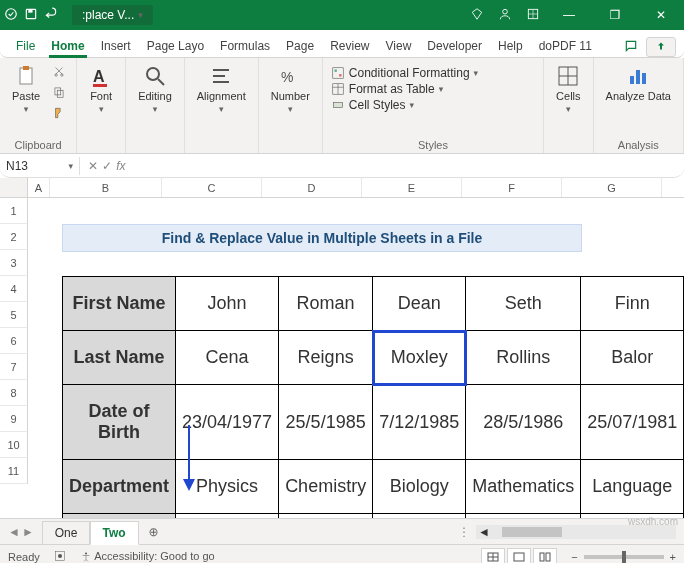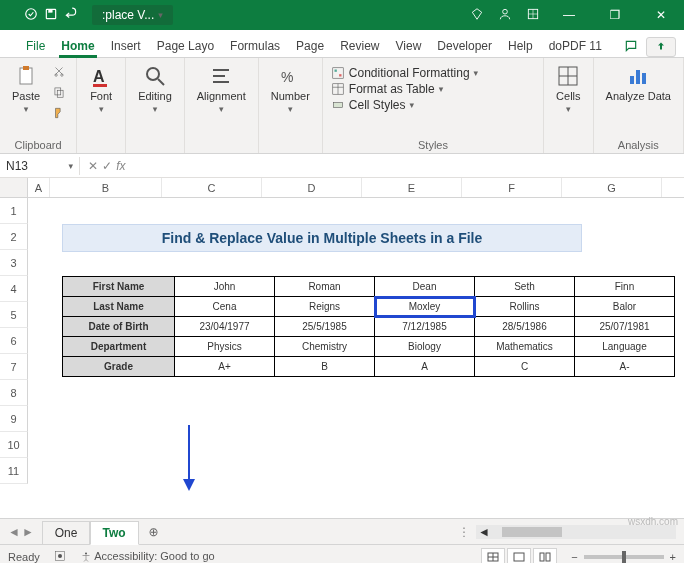--- a/index.html
+++ b/index.html
@@ -1,29 +1,29 @@
 <!DOCTYPE html>
 <html><head>
 <meta charset="utf-8">
 <style>
 * { box-sizing: border-box; font-family: 'Segoe UI', Arial, sans-serif; }
 body { margin: 0; width: 684px; height: 563px; background: #fff; overflow: hidden; font-size: 12px; color: #333; }
 
 
 .titlebar { height: 30px; background: #0d7d40; display: flex; align-items: center; color: #fff; }
-.titlebar .left { display: flex; align-items: center; gap: 6px; padding-left: 24px; }
+.titlebar .left { display: flex; align-items: center; gap: 6px; padding-left: 4px; }
 .titlebar .docname { background: #126c3a; padding: 3px 10px; border-radius: 2px; font-size: 12px; display: flex; align-items: center; gap: 4px; margin-left: 8px; }
 .titlebar .center { flex: 1; display: flex; justify-content: flex-end; align-items: center; gap: 14px; padding-right: 6px; }
 .titlebar .wbtns { display: flex; }
 .titlebar .wbtn { width: 46px; height: 30px; display: flex; align-items: center; justify-content: center; }
 .titlebar .wbtn:last-child { background: transparent; }
 .tb-icon { width: 14px; height: 14px; fill: #fff; stroke: #fff; }
 
 
-.menubar { height: 28px; background: #fff; display: flex; align-items: flex-end; border-bottom: 1px solid #d4d4d4; padding-left: 18px; }
+.menubar { height: 28px; background: #fff; display: flex; align-items: flex-end; border-bottom: 1px solid #d4d4d4; padding-left: 8px; border-radius: 7px; }
 .menu-item { padding: 6px 8px 4px; font-size: 12px; color: #444; position: relative; }
 .menu-item.file { color: #0d7d40; font-weight: 500; }
 .menu-item.active { color: #0d7d40; font-weight: 600; }
 .menu-item.active::after { content: ""; position: absolute; left: 6px; right: 6px; bottom: -1px; height: 3px; background: #0d7d40; }
 .menu-spacer { flex: 1; }
 .menu-right { display: flex; align-items: center; gap: 8px; padding-right: 8px; }
 .share-btn { background: #f3f2f1; border: 1px solid #d4d4d4; padding: 3px 8px; border-radius: 3px; display: flex; align-items: center; gap: 4px; }
 
 
 .ribbon { height: 96px; background: #f3f2f1; border-bottom: 1px solid #d4d4d4; display: flex; }
@@ -33,42 +33,42 @@
 .big-btn { display: flex; flex-direction: column; align-items: center; gap: 2px; padding: 2px 4px; font-size: 11px; }
 .big-btn svg { width: 24px; height: 24px; }
 .small-stack { display: flex; flex-direction: column; gap: 3px; }
 .small-btn { width: 18px; height: 18px; display: flex; align-items: center; justify-content: center; }
 .styles-body { display: flex; flex-direction: column; gap: 2px; padding-top: 4px; }
 .style-row { display: flex; align-items: center; gap: 4px; font-size: 12px; }
 .style-row svg { width: 14px; height: 14px; }
 .drop { font-size: 9px; color: #666; }
 
 
-.fxbar { height: 24px; border-bottom: 1px solid #e1dfdd; display: flex; align-items: center; background: #fff; }
+.fxbar { height: 24px; border-bottom: 1px solid #e1dfdd; display: flex; align-items: center; background: #fff; border-radius: 10px; }
 .namebox { width: 80px; border-right: 1px solid #e1dfdd; padding: 2px 6px; font-size: 12px; display: flex; align-items: center; justify-content: space-between; }
 .fx-btns { display: flex; gap: 4px; padding: 0 8px; color: #888; }
 .fx-input { flex: 1; padding: 2px 6px; }
 
 
 .grid-wrap { position: relative; height: 340px; overflow: hidden; }
 .colhdr-row { display: flex; height: 20px; background: #fff; border-bottom: 1px solid #d4d4d4; }
 .corner { width: 28px; border-right: 1px solid #d4d4d4; background: #f3f2f1; }
 .colhdr { border-right: 1px solid #e8e8e8; display: flex; align-items: center; justify-content: center; font-size: 11px; color: #555; background: #fff; }
 .colA { width: 22px; }
 .colB { width: 112px; }
 .colC, .colD, .colE, .colF, .colG { width: 100px; }
 .grid-body { display: flex; }
 .rowhdrs { width: 28px; background: #fff; }
 .rowhdr { height: 26px; border-bottom: 1px solid #e8e8e8; border-right: 1px solid #d4d4d4; display: flex; align-items: center; justify-content: center; font-size: 11px; color: #555; }
 .cells { position: relative; flex: 1; }
 
 
 .title-banner { position: absolute; left: 34px; top: 26px; width: 520px; height: 28px; background: #e4ecf7; display: flex; align-items: center; justify-content: center; color: #1f4e79; font-weight: bold; font-size: 14px; border: 1px solid #c9d8ee; }
 .datatable { position: absolute; left: 34px; top: 78px; border-collapse: collapse; }
-.datatable th, .datatable td { border: 1px solid #000; padding: 4px 6px; text-align: center; font-size: 10px; }
+.datatable th, .datatable td { border: 1px solid #000; padding: 16px 6px; text-align: center; font-size: 18px; }
 .datatable th { background: #d9d9d9; font-weight: bold; }
 .datatable td { background: #fff; width: 100px; }
 .datatable th { width: 112px; }
 .sel-cell { outline: 3px solid #2047d0; outline-offset: -2px; }
 
 
 .arrow-annot { position: absolute; pointer-events: none; }
 
 
 .tabsbar { height: 26px; background: #f3f2f1; border-top: 1px solid #d4d4d4; display: flex; align-items: center; font-size: 12px; }

